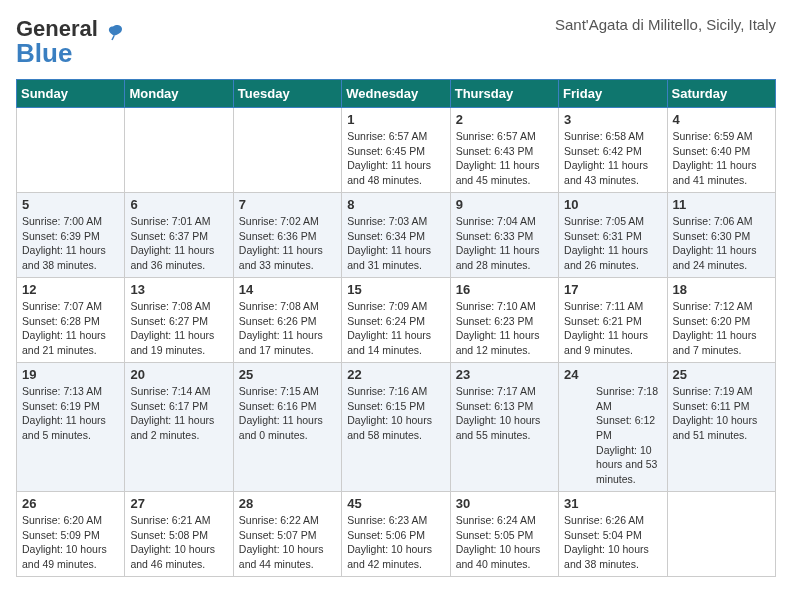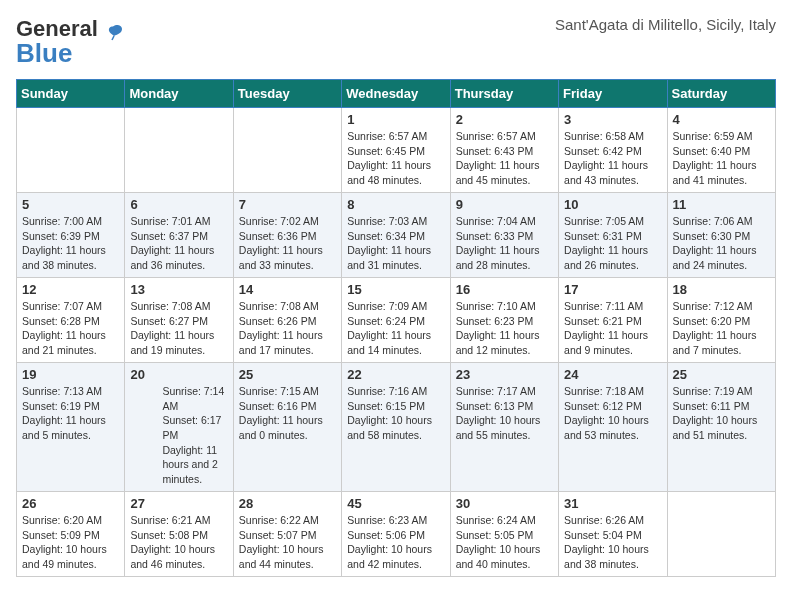--- a/index.html
+++ b/index.html
@@ -229,21 +229,21 @@
       </tr>
       <tr class="row-shaded">
         <td>
           <div class="day-number">19</div>
           <div class="day-info" style="white-space: pre-line;">Sunrise: 7:13 AM
 Sunset: 6:19 PM
 Daylight: 11 hours and 5 minutes.</div>
         </td>
         <td>
           <div class="day-number">20</div>
-          <div class="day-info" style="white-space: pre-line; margin-left: 32px;">Sunrise: 7:14 AM
+          <div class="day-info" style="white-space: pre-line;">Sunrise: 7:14 AM
 Sunset: 6:17 PM
 Daylight: 11 hours and 2 minutes.</div>
         </td>
         <td>
           <div class="day-number">25</div>
           <div class="day-info" style="white-space: pre-line;">Sunrise: 7:15 AM
 Sunset: 6:16 PM
 Daylight: 11 hours and 0 minutes.</div>
         </td>
         <td>
@@ -253,21 +253,21 @@
 Daylight: 10 hours and 58 minutes.</div>
         </td>
         <td>
           <div class="day-number">23</div>
           <div class="day-info" style="white-space: pre-line;">Sunrise: 7:17 AM
 Sunset: 6:13 PM
 Daylight: 10 hours and 55 minutes.</div>
         </td>
         <td>
           <div class="day-number">24</div>
-          <div class="day-info" style="white-space: pre-line;">Sunrise: 7:18 AM
+          <div class="day-info" style="white-space: pre-line; margin-left: 32px;">Sunrise: 7:18 AM
 Sunset: 6:12 PM
 Daylight: 10 hours and 53 minutes.</div>
         </td>
         <td>
           <div class="day-number">25</div>
           <div class="day-info" style="white-space: pre-line;">Sunrise: 7:19 AM
 Sunset: 6:11 PM
 Daylight: 10 hours and 51 minutes.</div>
         </td>
       </tr>

